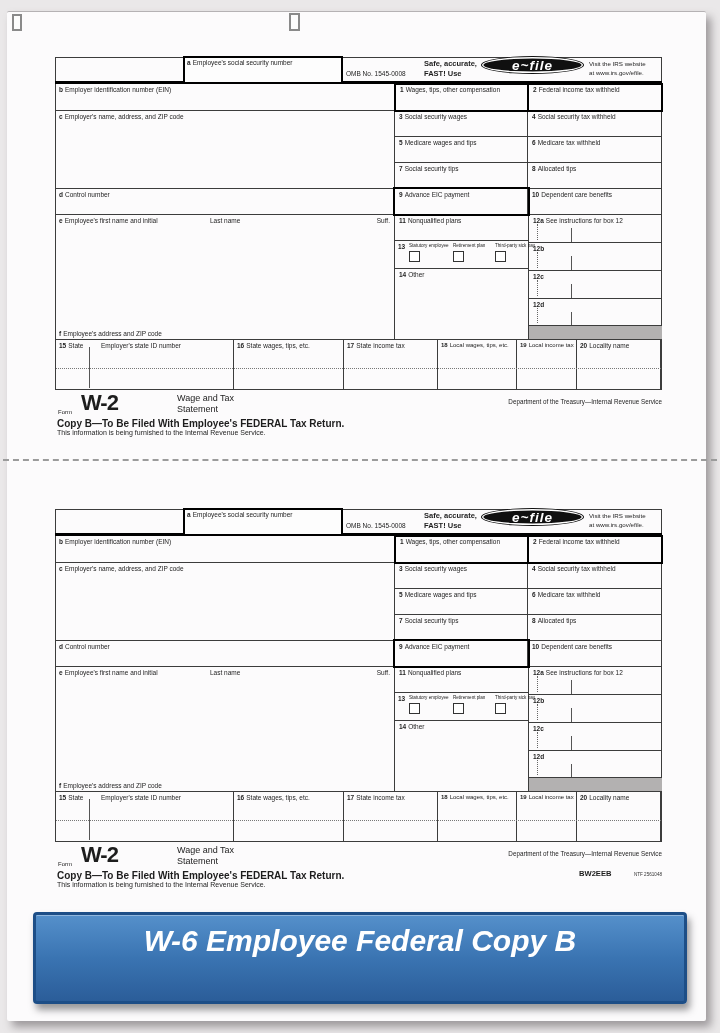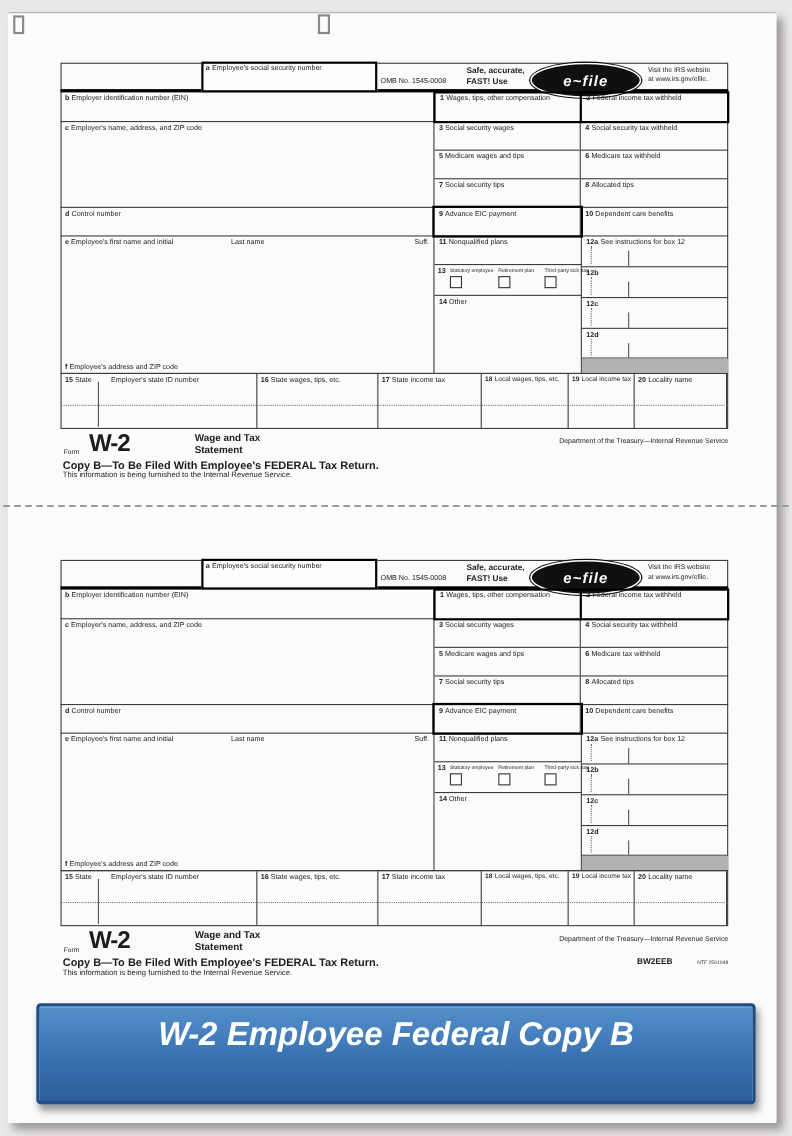--- a/index.html
+++ b/index.html
@@ -27,21 +27,21 @@
   .main{position:absolute;left:0;top:0;width:607px;height:283px;
         border:1px solid #3c3c3c;box-sizing:border-box;}
 
   
   .c-hd{left:0;top:0;width:607px;height:27px;border-bottom:3px solid #000000;}
   .ssn{position:absolute;left:128px;top:-1px;width:160px;height:28px;
        border:2px solid #000;background:#fdfdfd;z-index:2;box-sizing:border-box;
        padding:1px 2px;}
   .omb{position:absolute;left:291px;top:13px;font-size:6.5px;}
   .safe{position:absolute;left:369px;top:2px;font-size:7.5px;font-weight:700;line-height:1.3;}
-  .efile{position:absolute;left:427px;top:0;width:101px;height:32px;background:#101010;
+  .efile{position:absolute;left:427px;top:0;width:101px;height:16px;background:#101010;
          border-radius:50%;color:#fff;display:flex;align-items:center;justify-content:center;
          font-weight:700;font-style:italic;font-size:13.5px;letter-spacing:1px;
          box-shadow:inset 0 0 0 1.5px #fff,0 0 0 1px #101010;z-index:2;}
   .visit{position:absolute;left:534px;top:3px;font-size:6.2px;line-height:1.4;}
 
   
   .c-b{left:0;top:27px;width:340px;height:27px;border-right:1px solid #3c3c3c;border-bottom:1px solid #3c3c3c;}
   .c-c{left:0;top:54px;width:340px;height:78px;border-right:1px solid #3c3c3c;border-bottom:1px solid #3c3c3c;}
   .c-d{left:0;top:132px;width:340px;height:26px;border-right:1px solid #3c3c3c;border-bottom:1px solid #3c3c3c;}
   .c-ef{left:0;top:158px;width:340px;height:124px;border-right:1px solid #3c3c3c;}
@@ -85,21 +85,21 @@
   .sc:last-child{border-right:none;}
   .s15{width:178px;}.s16{width:110px;}.s17{width:94px;}.s18{width:79px;}.s19{width:60px;}.s20{flex:1;}
   .s18 .lbl,.s19 .lbl{font-size:6px;}
   .sdash{position:absolute;left:0;right:0;top:28px;border-top:1px dotted #777;z-index:1;}
   .idsep{position:absolute;left:33px;top:7px;height:41px;width:1px;background:#555;}
   .sid{position:absolute;left:45px;top:2px;font-size:6.5px;}
 
   
   .fw{position:absolute;left:3px;top:352px;font-size:6px;}
   .fnum{position:absolute;left:26px;top:333px;font-size:22px;font-weight:700;letter-spacing:-1px;}
-  .ftitle{position:absolute;left:122px;top:336px;font-size:9px;font-weight:700;line-height:1.2;}
+  .ftitle{position:absolute;left:122px;top:336px;font-size:9px;font-weight:400;line-height:1.2;}
   .fdept{position:absolute;right:0;top:341px;font-size:6.3px;}
   .fcopy{position:absolute;left:2px;top:361px;font-size:10px;font-weight:700;}
   .ffurn{position:absolute;left:2px;top:372px;font-size:7px;}
   .codes{position:absolute;left:498px;top:360px;width:109px;display:flex;
          justify-content:space-between;align-items:baseline;}
   .pc{font-weight:700;font-size:7.6px;margin-left:26px;}
   .ntf{font-size:4.6px;color:#333;}
 
   
   .banner{position:absolute;left:33px;top:912px;width:654px;height:92px;box-sizing:border-box;
@@ -434,14 +434,14 @@
     <div class="fcopy">Copy B—To Be Filed With Employee's FEDERAL Tax Return.</div>
     <div class="ffurn">This information is being furnished to the Internal Revenue Service.</div>
     <div class="codes">
       <span class="pc">BW2EEB</span>
       <span class="ntf">NTF 2561048</span>
     </div>
   </div>
 </div>
 
 <div class="banner">
-  <div class="bl1">W-2 Employee Federal Copy B</div>
+  <div class="bl1">W-6 Employee Federal Copy B</div>
 </div>
 
 </body></html>

